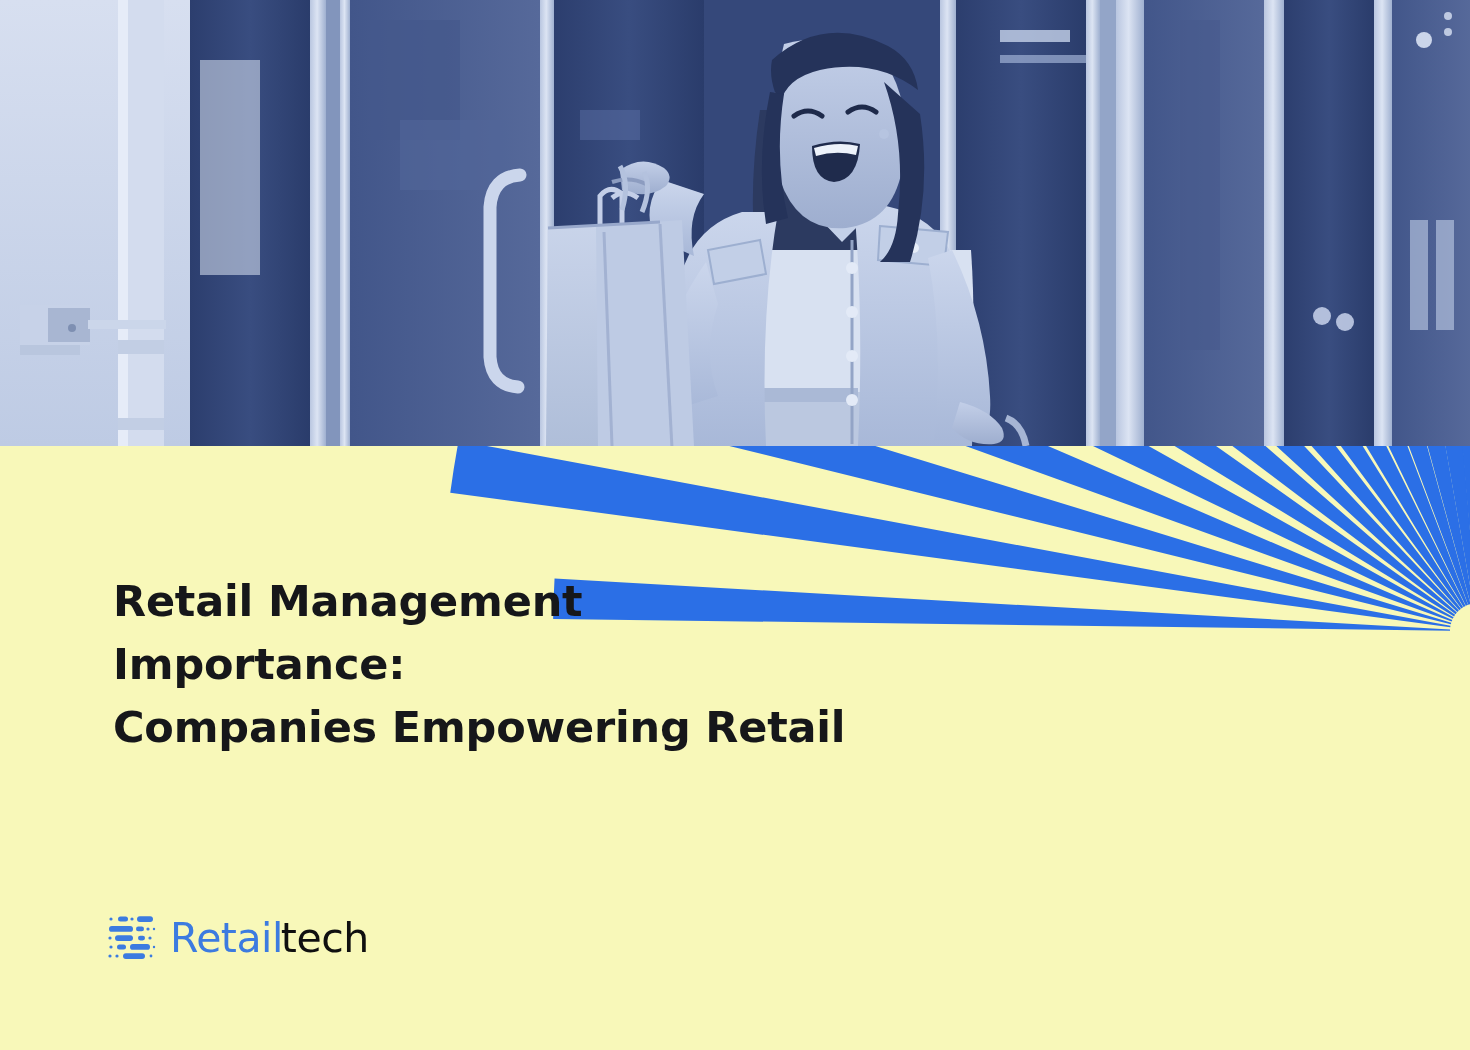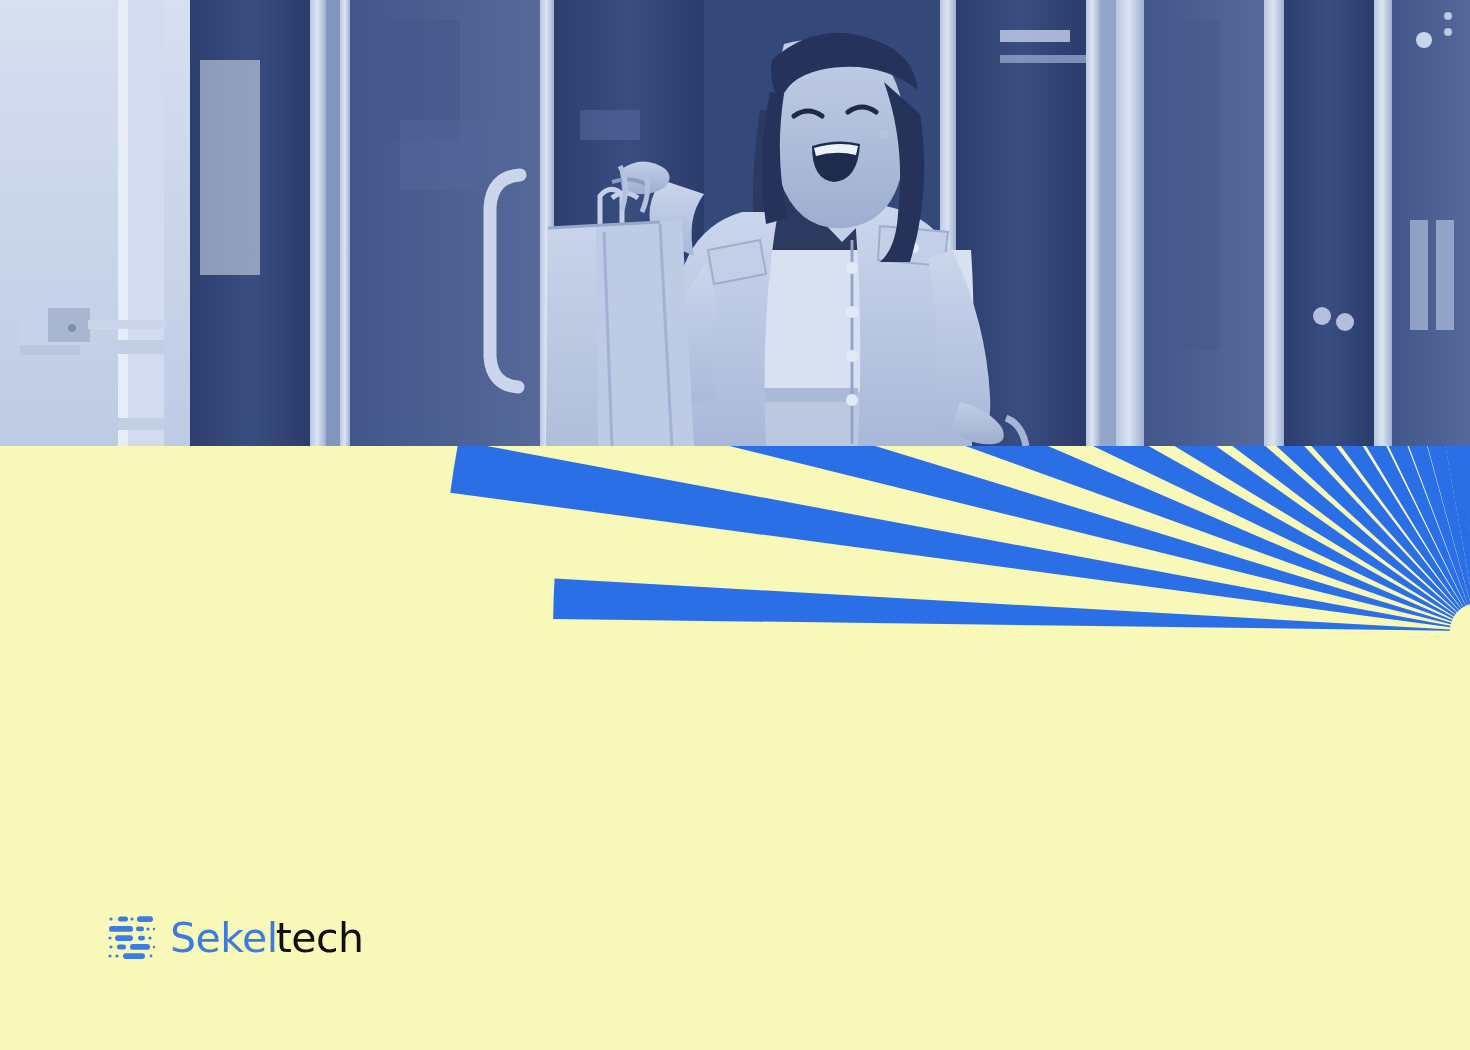--- a/index.html
+++ b/index.html
@@ -279,20 +279,25 @@
           <path d="M 1463.51 161.04 L 834.17 -879.34 A 1243.92 1243.92 0 0 1 925.24 -929.36 L 1465.56 159.92 A 28.00 28.00 0 0 0 1463.51 161.04 Z"></path>
           <path d="M 1465.80 159.80 L 973.26 -857.85 A 1158.58 1158.58 0 0 1 1065.25 -897.56 L 1468.02 158.84 A 28.00 28.00 0 0 0 1465.80 159.80 Z"></path>
           <path d="M 1468.18 158.78 L 1106.95 -806.27 A 1058.44 1058.44 0 0 1 1196.93 -835.44 L 1470.56 158.01 A 28.00 28.00 0 0 0 1468.18 158.78 Z"></path>
           <path d="M 1470.63 157.99 L 1228.67 -729.50 A 947.88 947.88 0 0 1 1313.95 -748.57 L 1473.15 157.42 A 28.00 28.00 0 0 0 1470.63 157.99 Z"></path>
           <path d="M 1473.13 157.43 L 1333.42 -634.06 A 831.73 831.73 0 0 1 1411.77 -644.09 L 1475.77 157.09 A 28.00 28.00 0 0 0 1473.13 157.43 Z"></path>
           <path d="M 1475.66 157.10 L 1409.38 -632.12 A 820.00 820.00 0 0 1 1489.45 -634.92 L 1478.39 157.00 A 28.00 28.00 0 0 0 1475.66 157.10 Z"></path>
         </g>
     </svg>
   </div>
 
+  <div class="title-block">
+    <div class="title-line">Retail Management</div>
+    <div class="title-line">Importance:</div>
+    <div class="title-line">Companies Empowering Retail</div>
+  </div>
 
   <div class="logo">
     <span class="logo-mark">
       <svg width="52" height="52" viewBox="0 0 52 52">
         <g fill="#3C7BE0">
 
           <circle cx="6" cy="7" r="1.6"></circle>
           <rect x="13" y="4.6" width="10" height="5" rx="2.5"></rect>
           <circle cx="27" cy="7" r="1.6"></circle>
           <rect x="32" y="4.2" width="16" height="5.8" rx="2.9"></rect>
@@ -313,18 +318,18 @@
           <circle cx="49" cy="35" r="1.2"></circle>
 
           <circle cx="5" cy="44" r="1.6"></circle>
           <circle cx="12" cy="44" r="1.6"></circle>
           <rect x="18" y="41.2" width="22" height="5.8" rx="2.9"></rect>
           <circle cx="46" cy="44" r="1.4"></circle>
         </g>
       </svg>
     </span>
     <span class="logo-text">
-      <span class="logo-sekel">Sekel</span>
+      <span class="logo-sekel">Retail</span>
         <span class="logo-tech">tech</span>
     </span>
   </div>
 
 </div>
 
 </body></html>

